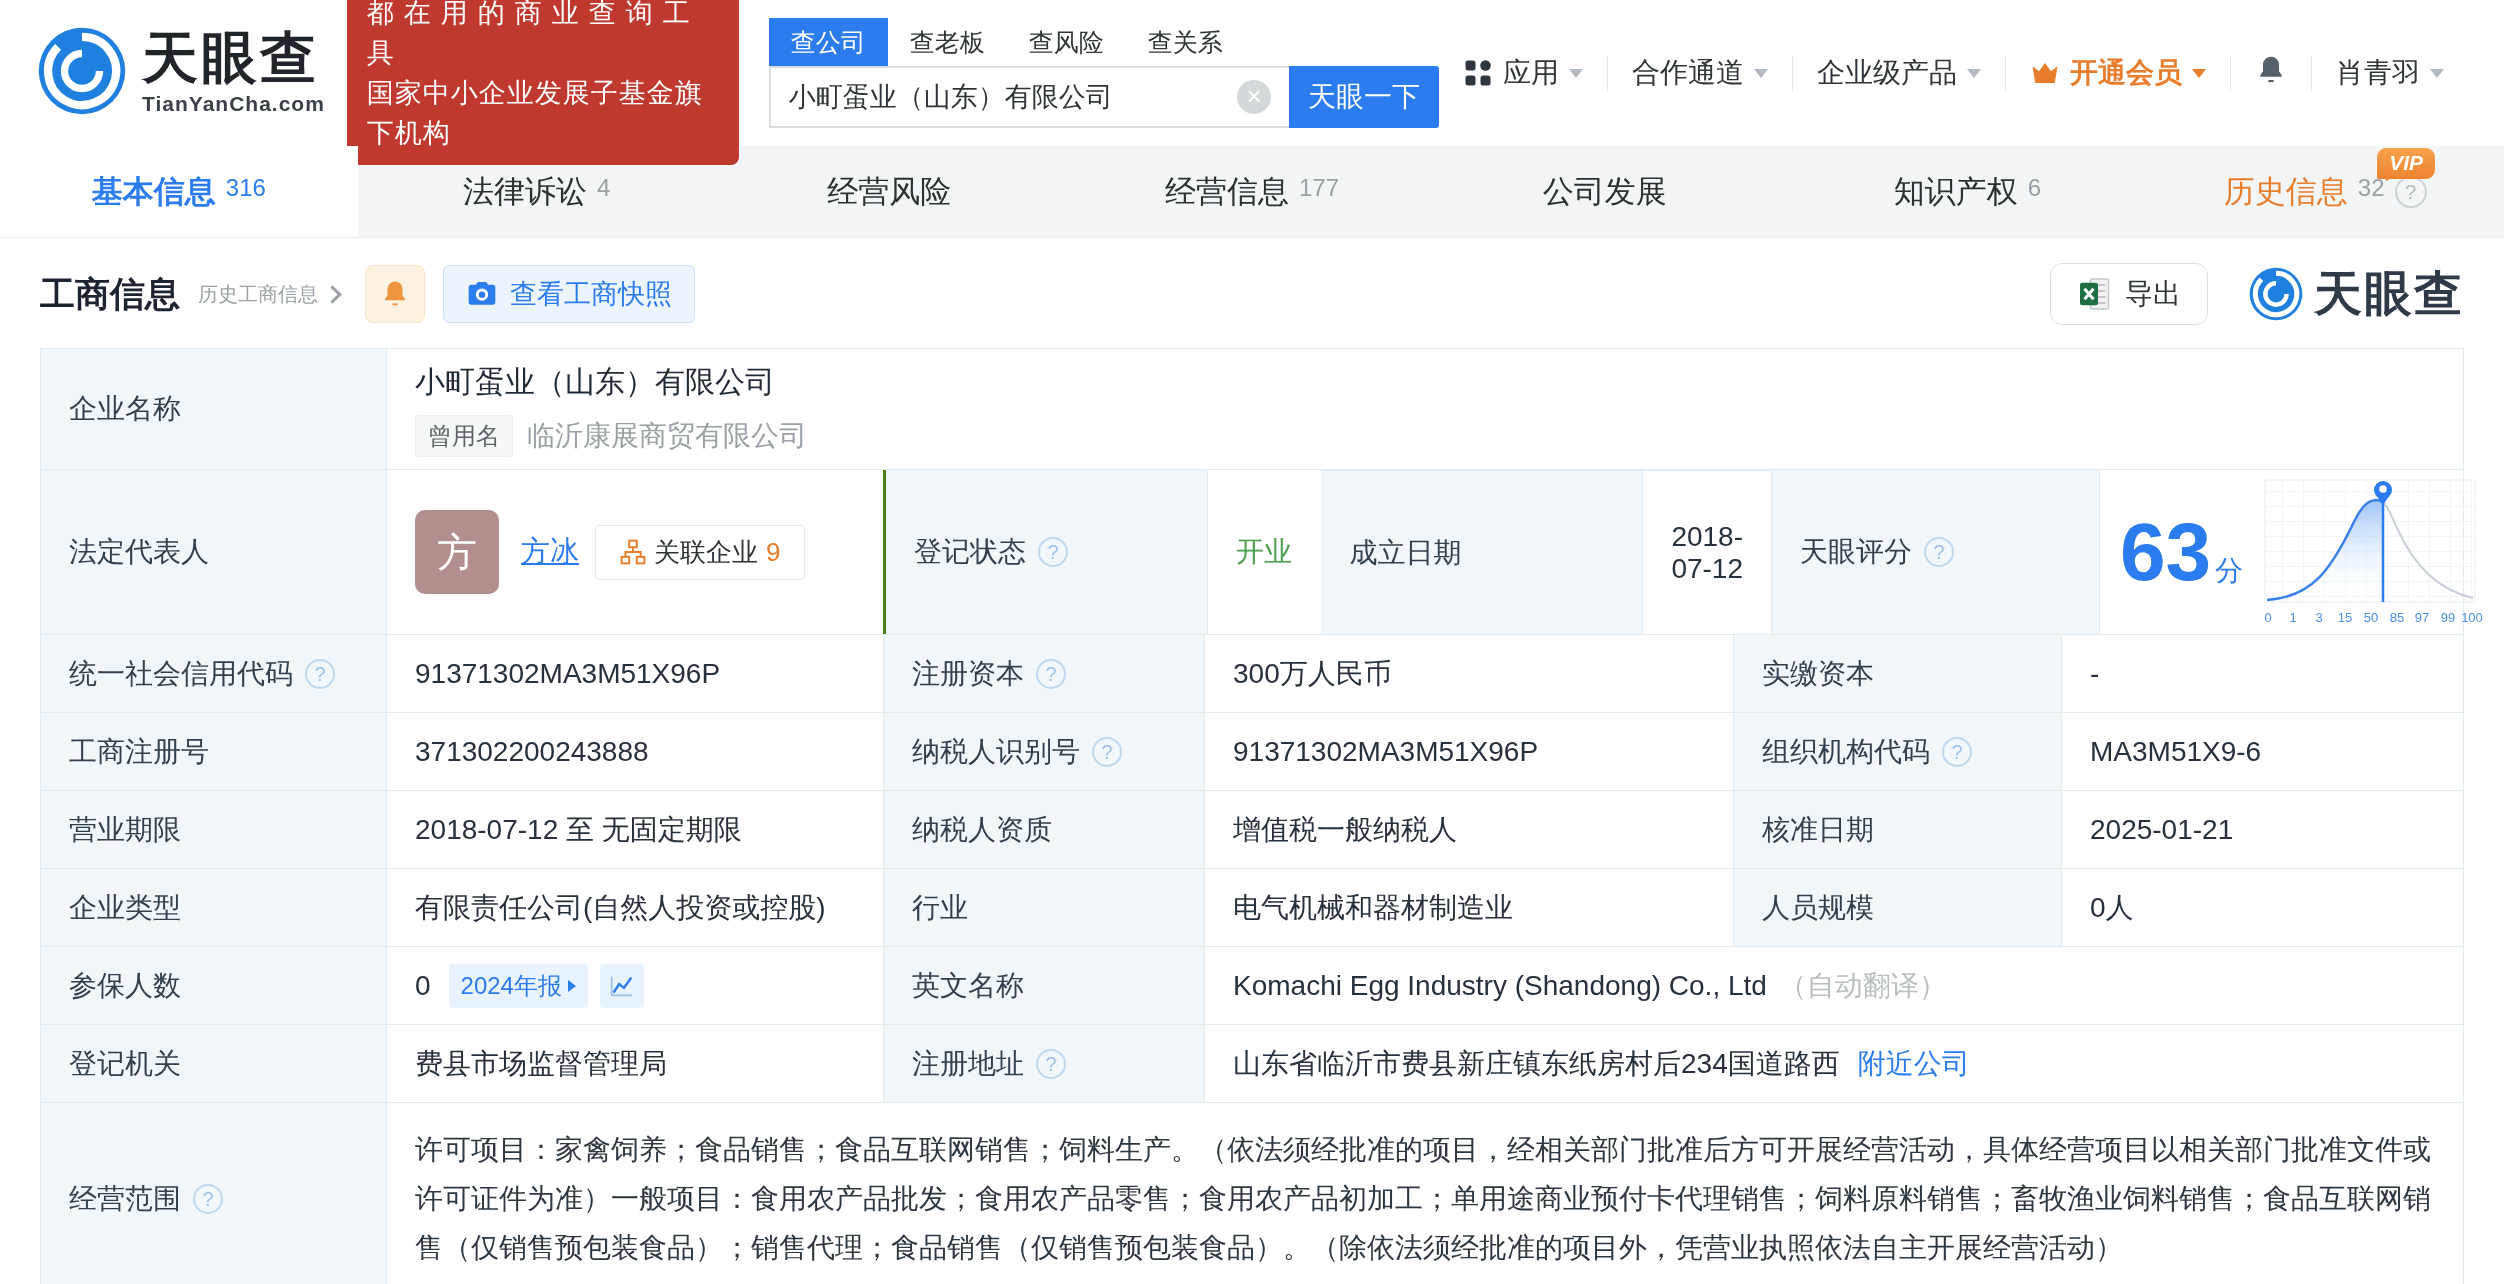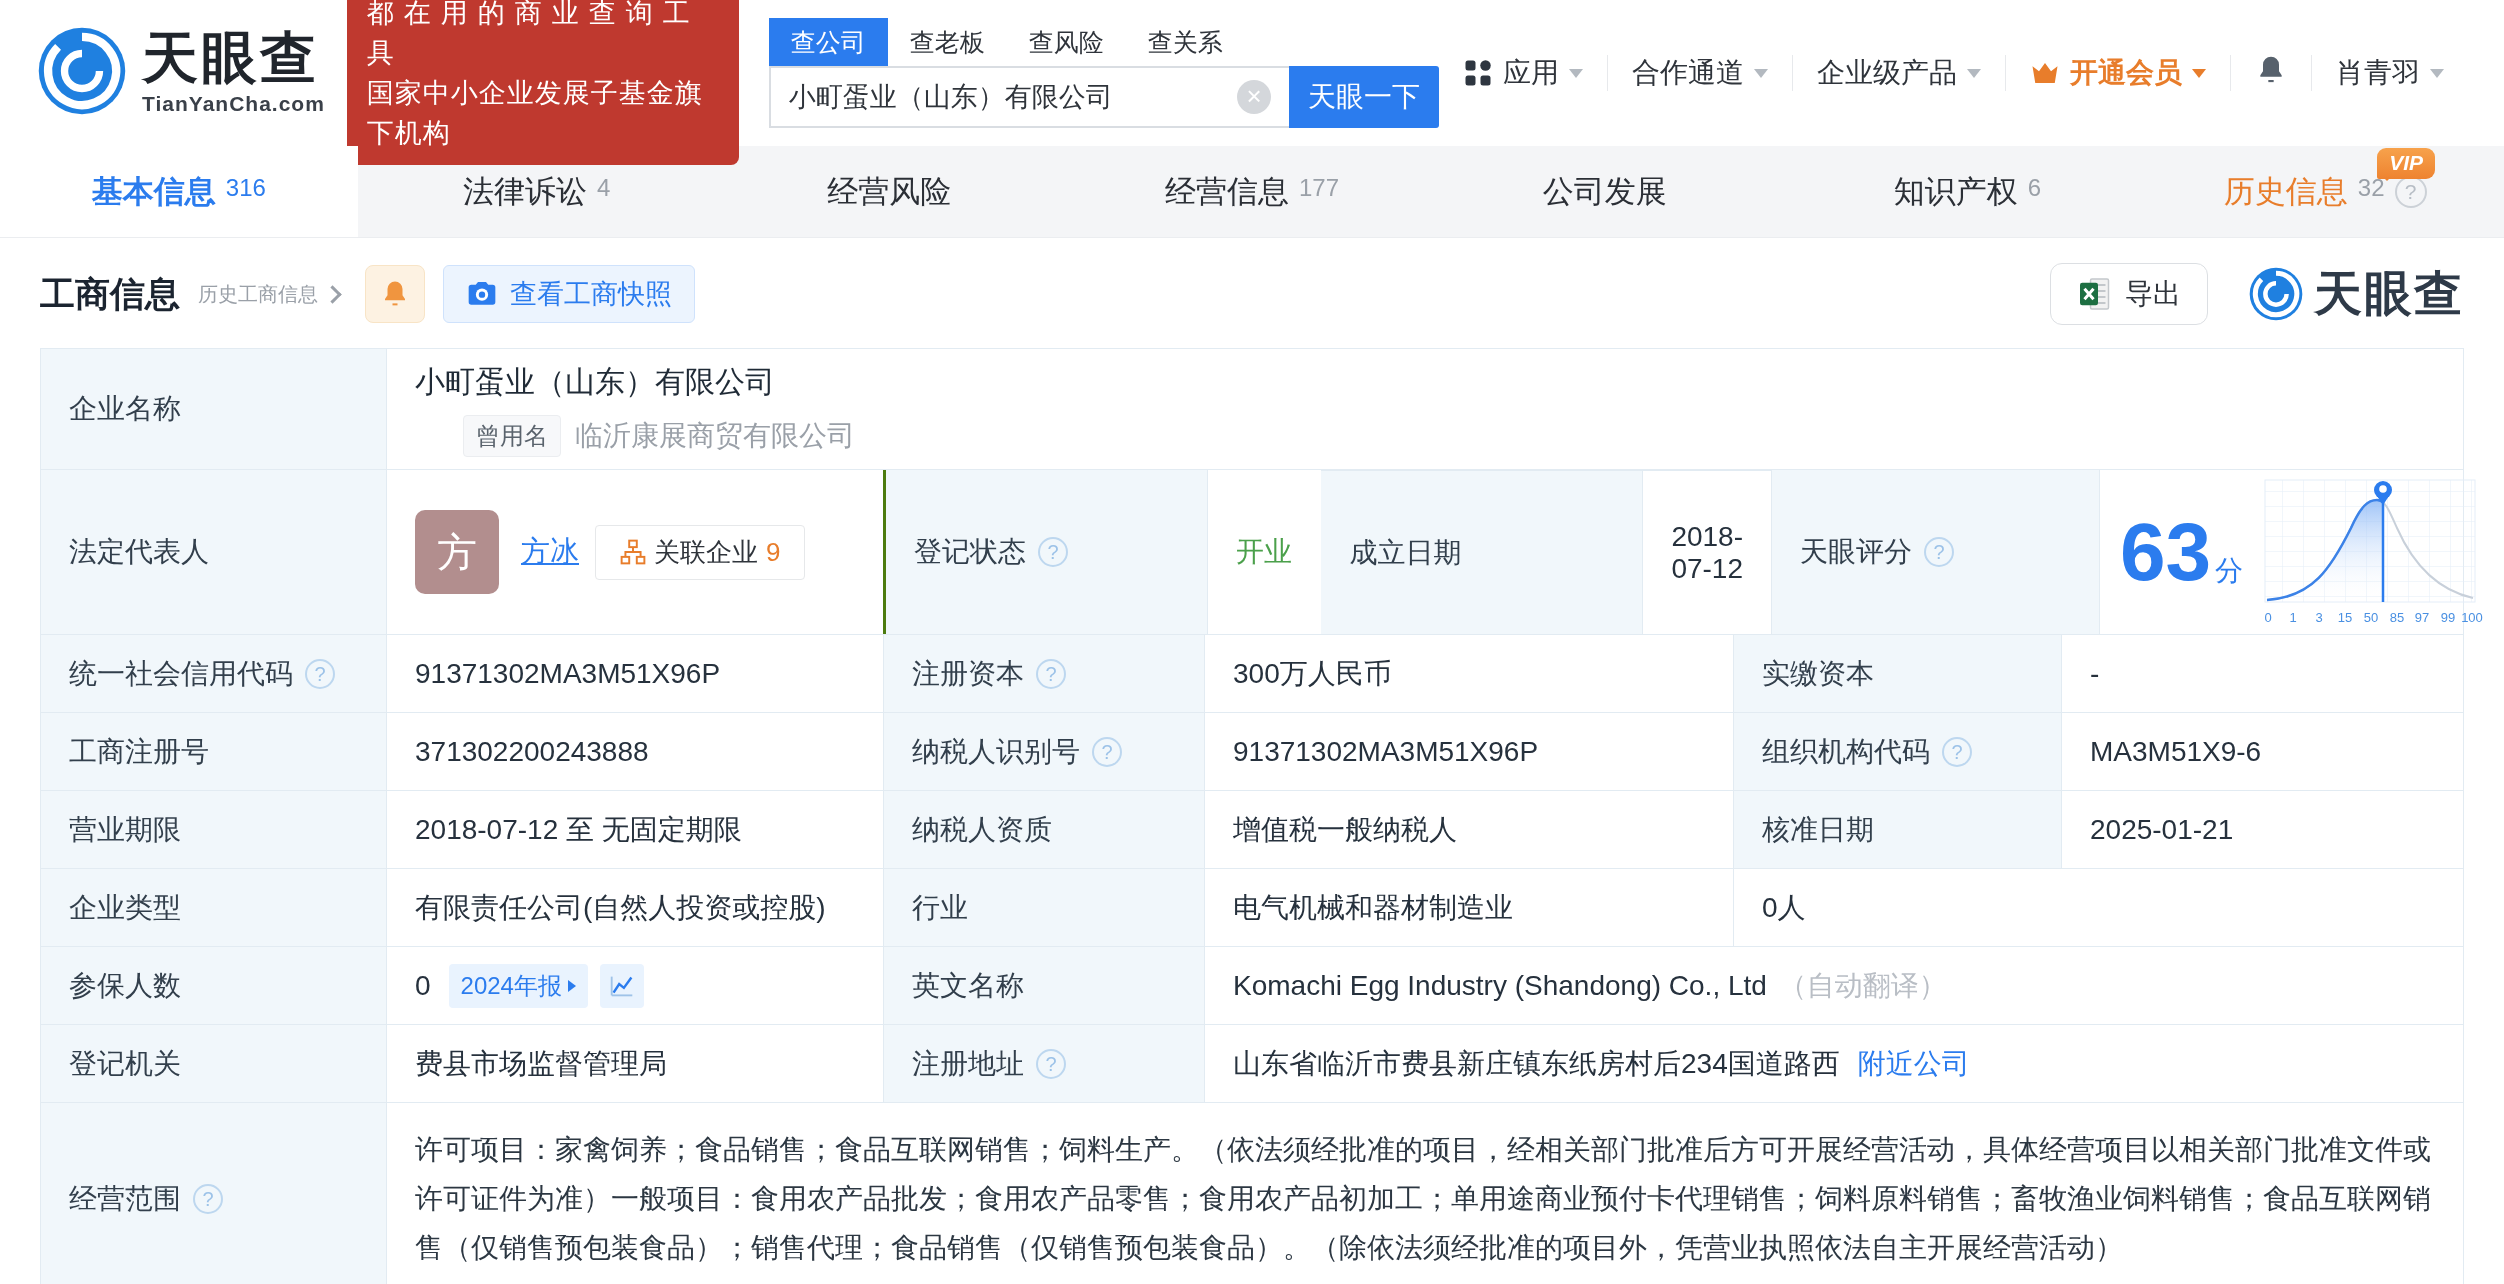--- a/index.html
+++ b/index.html
@@ -85,21 +85,21 @@
   .w-d { width: 529px; flex: none; }
   .w-e { width: 328px; flex: none; }
   .w-f { width: 404px; flex: none; }
   .grow { flex: 1; }
   .help { width: 30px; height: 30px; border: 2px solid #bdd7ef; border-radius: 50%; color: #9cc2e8;
     font-size: 20px; line-height: 26px; text-align: center; margin-left: 12px; flex: none; cursor: pointer; }
 
   .row-name { min-height: 120px; }
   .name-cell { flex-direction: column; align-items: flex-start; justify-content: center; gap: 12px; }
   .company-name { font-size: 30px; color: #1f2a36; }
-  .former-line { display: flex; align-items: center; gap: 14px; margin-left: 48px; }
+  .former-line { display: flex; align-items: center; gap: 14px; }
   .former-tag { background: #f7f8fa; border: 1px solid #ebedf0; border-radius: 4px; padding: 4px 12px;
     font-size: 24px; color: #5a636d; }
   .former-name { font-size: 28px; color: #9aa0a8; }
 
   .row-legal { min-height: 144px; }
   .avatar { width: 84px; height: 84px; border-radius: 10px; background: #b28e8e; color: #fff;
     font-size: 40px; display: flex; align-items: center; justify-content: center; flex: none; }
   .rep-name { margin-left: 22px; color: #2b7cee; font-size: 29px; cursor: pointer; text-decoration: underline; }
   .related-badge { margin-left: 16px; border: 1px solid #e6e8ea; border-radius: 4px; padding: 9px 24px;
     display: flex; align-items: center; gap: 8px; font-size: 26px; color: #2f343b; cursor: pointer; }
@@ -418,20 +418,21 @@
     <div class="cell w-d">增值税一般纳税人</div>
     <div class="cell label w-e">核准日期</div>
     <div class="cell w-f">2025-01-21</div>
   </div>
 
   <div class="trow">
     <div class="cell label w-a">企业类型</div>
     <div class="cell w-b">有限责任公司(自然人投资或控股)</div>
     <div class="cell label w-c">行业</div>
     <div class="cell w-d">电气机械和器材制造业</div>
+    <div class="cell label w-e">人员规模</div>
     <div class="cell w-f">0人</div>
   </div>
 
   <div class="trow">
     <div class="cell label w-a">参保人数</div>
     <div class="cell w-b">
       <span>0</span>
       <span class="mini-badge">
         <span>2024年报</span>
         <span class="mini-caret"></span>

